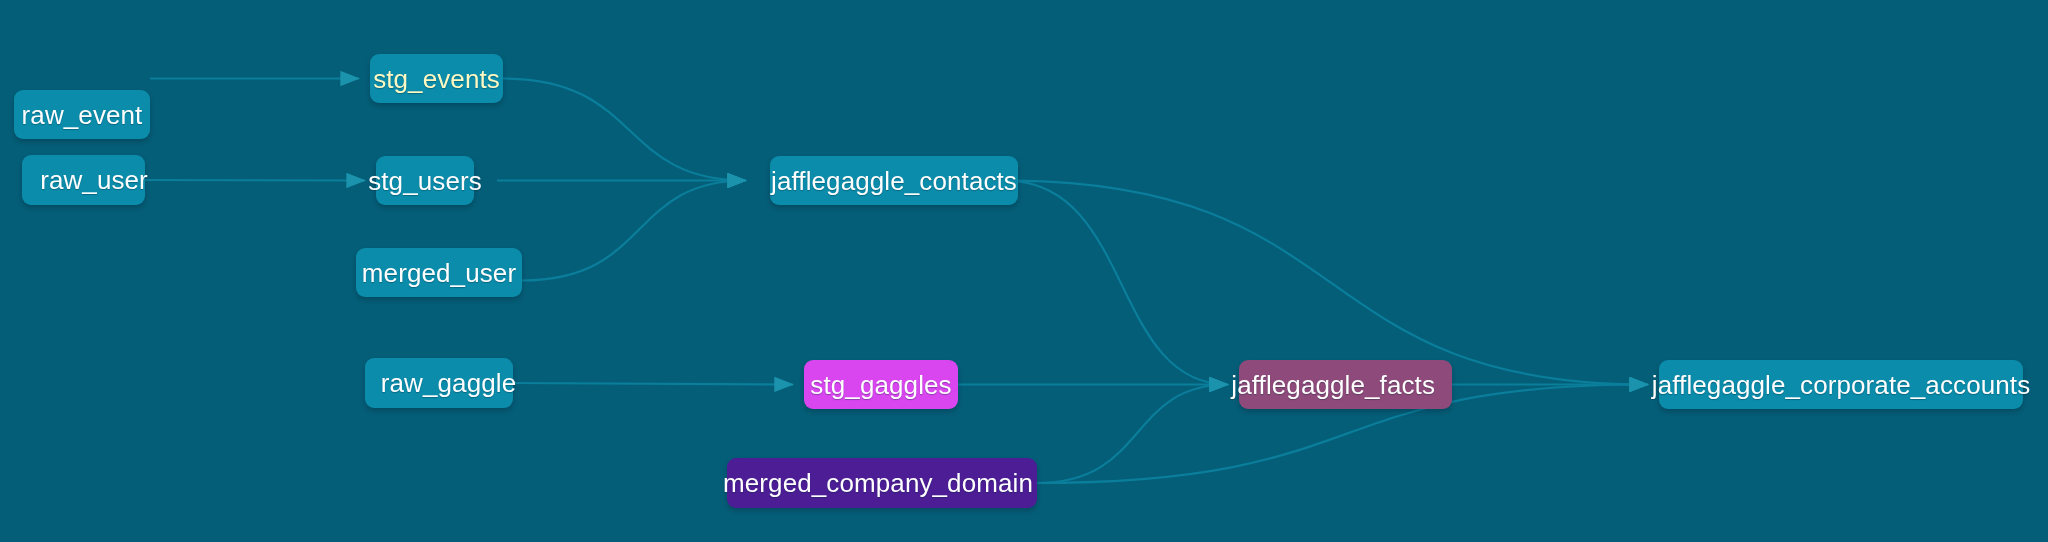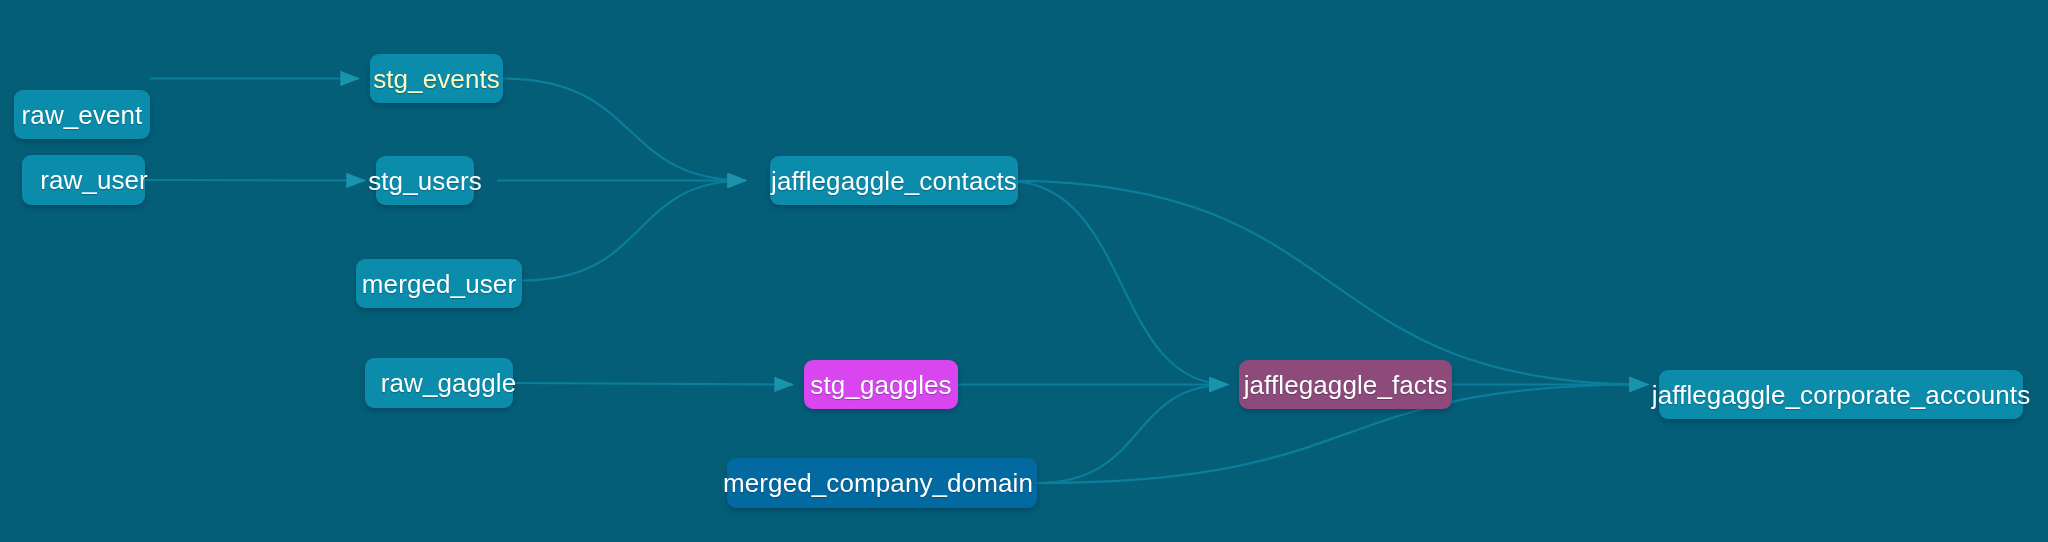--- a/index.html
+++ b/index.html
@@ -82,36 +82,36 @@
       </div>
       <div class="node" style="left: 22px; top: 155px; width: 123px; height: 50px; background: rgb(11, 140, 171); color: rgb(255, 255, 255); padding-left: 38px;">
         <span class="node-label">raw_user</span>
       </div>
       <div class="node" style="left: 370px; top: 54px; width: 133px; height: 49px; background: rgb(11, 140, 171); color: #fef9c3;">
         <span class="node-label">stg_events</span>
       </div>
       <div class="node" style="left: 376px; top: 156px; width: 98px; height: 49px; background: rgb(11, 140, 171); color: rgb(255, 255, 255);">
         <span class="node-label">stg_users</span>
       </div>
-      <div class="node" style="left: 356px; top: 259px; width: 166px; height: 49px; background: rgb(11, 140, 171); color: rgb(255, 255, 255);">
+      <div class="node" style="left: 356px; top: 248px; width: 166px; height: 49px; background: rgb(11, 140, 171); color: rgb(255, 255, 255);">
         <span class="node-label">merged_user</span>
       </div>
       <div class="node" style="left: 365px; top: 358px; width: 148px; height: 50px; background: rgb(11, 140, 171); color: rgb(255, 255, 255); padding-left: 36px;">
         <span class="node-label">raw_gaggle</span>
       </div>
       <div class="node" style="left: 804px; top: 360px; width: 154px; height: 49px; background: #d946ef; color: rgb(255, 255, 255);">
         <span class="node-label">stg_gaggles</span>
       </div>
-      <div class="node" style="left: 727px; top: 458px; width: 310px; height: 50px; background: #0369a1; color: rgb(255, 255, 255); padding-left: 9px;">
+      <div class="node" style="left: 727px; top: 458px; width: 310px; height: 50px; background: #4c1d95; color: rgb(255, 255, 255); padding-left: 9px;">
         <span class="node-label">merged_company_domain</span>
       </div>
       <div class="node" style="left: 757px; top: 156px; width: 248px; height: 49px; background: rgb(11, 140, 171); color: rgb(255, 255, 255); margin-left: 13px;">
         <span class="node-label">jafflegaggle_contacts</span>
       </div>
-      <div class="node highlight" style="left: 1239px; top: 360px; width: 213px; height: 49px; background: rgb(142, 74, 122); color: rgb(255, 255, 255);">
+      <div class="node highlight" style="left: 1239px; top: 360px; width: 213px; height: 49px; background: rgb(142, 74, 122); color: rgb(255, 255, 255); justify-content: flex-end;">
         <span class="node-label">jafflegaggle_facts</span>
       </div>
-      <div class="node" style="left: 1659px; top: 360px; width: 364px; height: 49px; background: rgb(11, 140, 171); color: rgb(255, 255, 255); margin-top: 10px;">
+      <div class="node" style="left: 1659px; top: 360px; width: 364px; height: 49px; background: rgb(11, 140, 171); color: rgb(255, 255, 255);">
         <span class="node-label">jafflegaggle_corporate_accounts</span>
       </div>
     </div>
 
 </div>
 
 </body></html>

